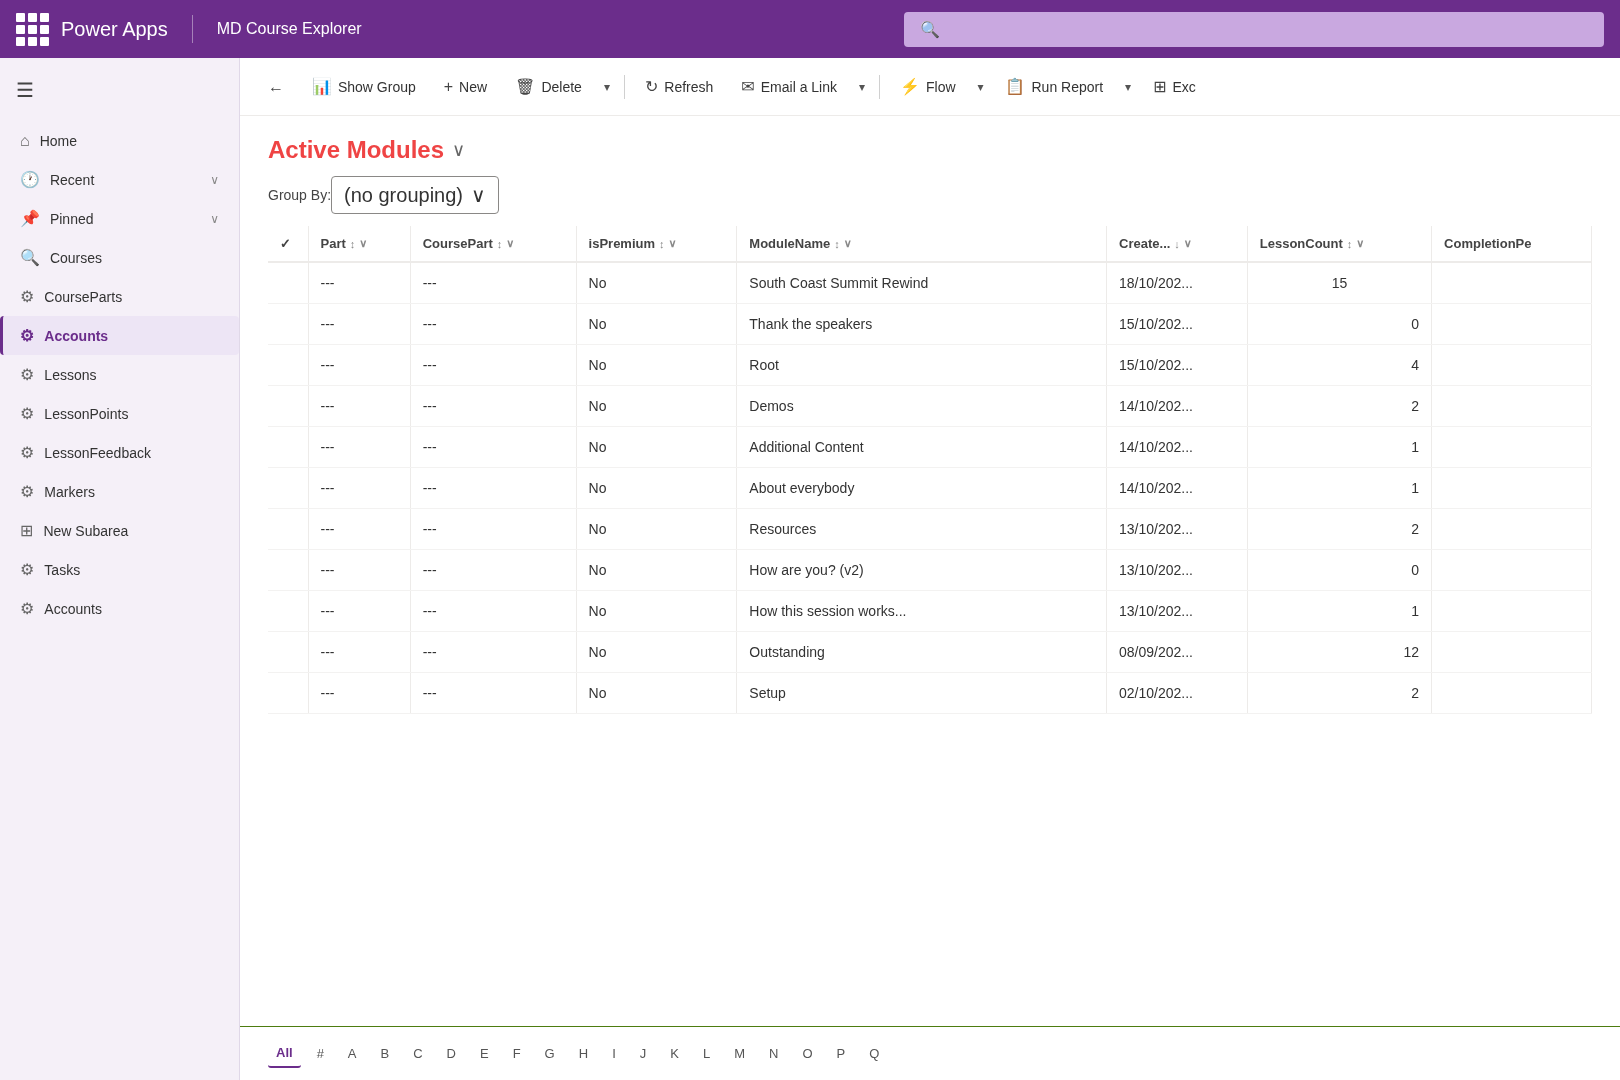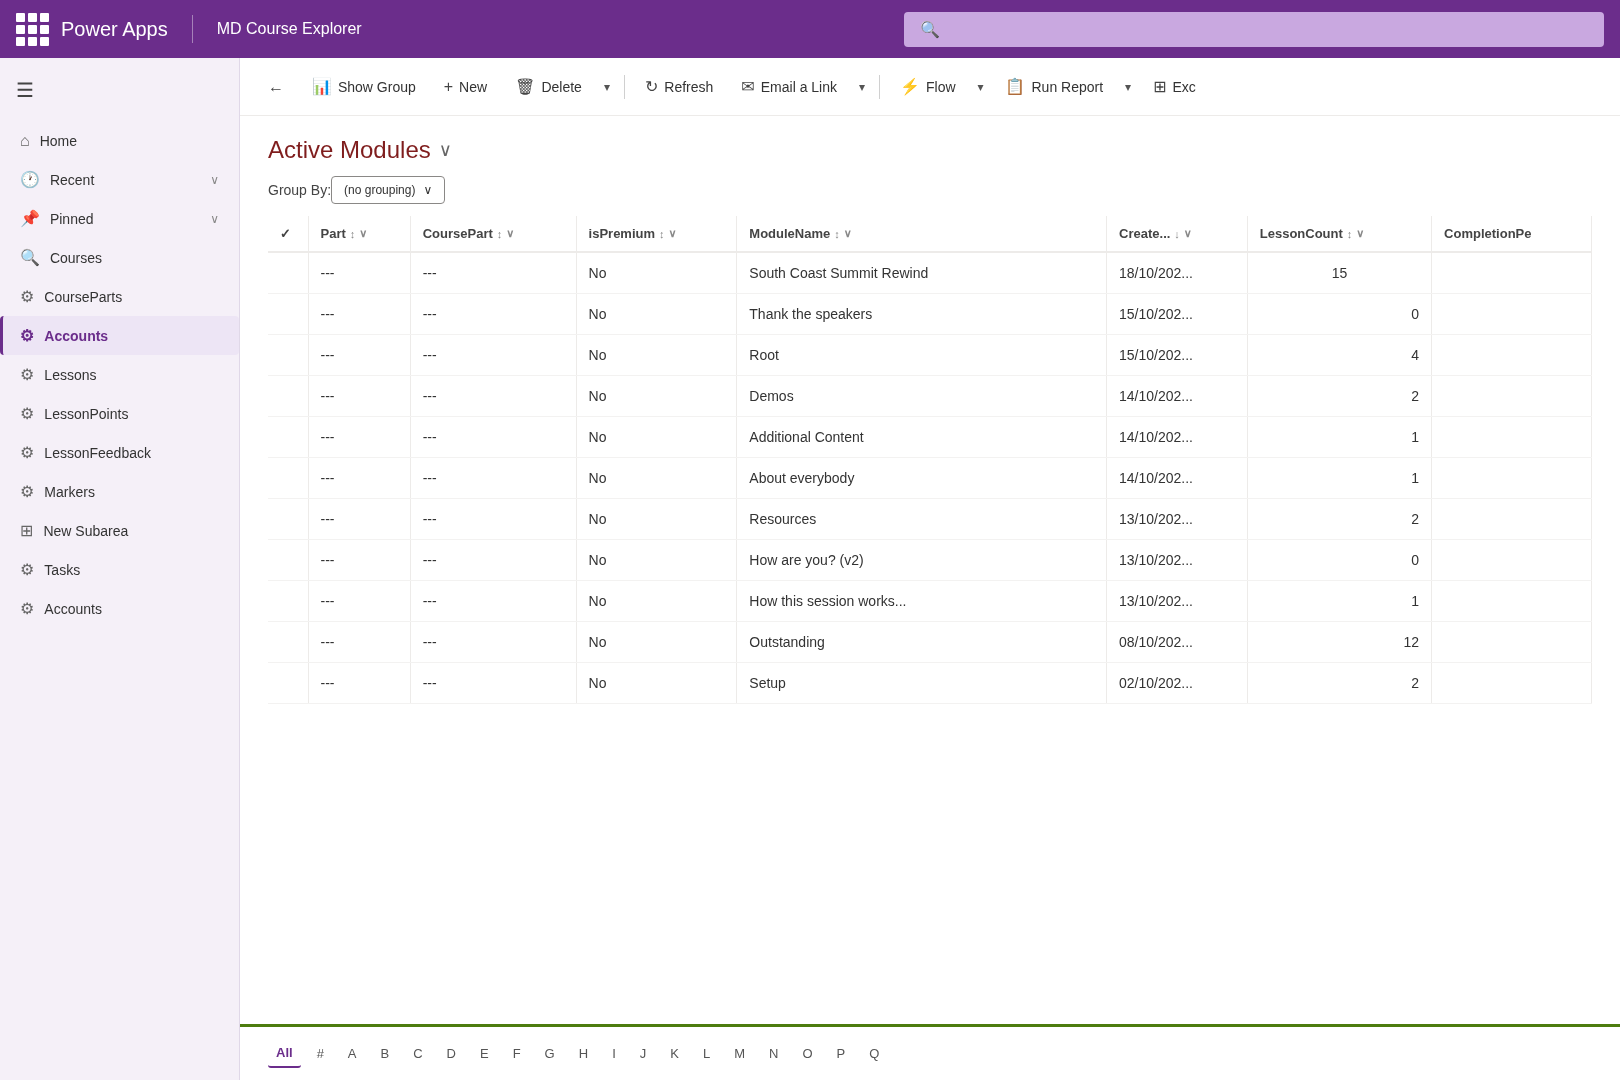--- a/index.html
+++ b/index.html
@@ -122,40 +122,40 @@
       color: #555; font-size: 12px; border-radius: 4px;
     }
 
     
     .page-header {
       display: flex;
       align-items: center;
       padding: 20px 28px 12px 28px;
       gap: 8px;
     }
-    .page-title { font-size: 24px; font-weight: 400; color: #7f1d1d; }
+    .page-title { font-size: 24px; font-weight: 700; color: #ef4444; }
     .page-title-chevron { font-size: 18px; color: #666; cursor: pointer; }
 
     
     .groupby-bar {
       display: flex;
       align-items: center;
       padding: 0 28px 12px 28px;
     }
     .groupby-label { font-size: 14px; color: #444; font-weight: 500; }
     .groupby-select {
       display: flex;
       align-items: center;
       gap: 8px;
       border: 1px solid #8a8886;
       border-radius: 4px;
       padding: 6px 12px;
       cursor: pointer;
       background: white;
-      font-size: 12px;
+      font-size: 20px;
       color: #333;
     }
 
     
     .table-container { flex: 1; overflow: auto; padding: 0 28px; }
     table { width: 100%; border-collapse: collapse; }
     thead tr { border-bottom: 2px solid #edebe9; }
     th {
       text-align: left;
       padding: 10px 12px;
@@ -177,21 +177,21 @@
       border-bottom: 1px solid #f3f2f1;
       border-right: 1px solid #edebe9;
     }
     .check-col { width: 40px; text-align: center; }
 
     
     .pagination-bar {
       display: flex;
       align-items: center;
       padding: 12px 28px;
-      border-top: 3px solid #4d7c0f;
+      border-top: 1px solid #4d7c0f;
       gap: 8px;
       background: white;
     }
     .page-letter {
       padding: 6px 8px;
       font-size: 13px;
       color: #555;
       cursor: pointer;
       border-radius: 3px;
     }
@@ -492,21 +492,21 @@
       <td>13/10/202...</td>
       <td style="text-align:right;">1</td>
       <td></td>
     </tr>
             <tr>
       <td class="check-col"></td>
       <td>---</td>
       <td>---</td>
       <td>No</td>
       <td>Outstanding</td>
-      <td>08/10/202...</td>
+      <td>08/09/202...</td>
       <td style="text-align:right;">12</td>
       <td></td>
     </tr>
             <tr>
       <td class="check-col"></td>
       <td>---</td>
       <td>---</td>
       <td>No</td>
       <td>Setup</td>
       <td>02/10/202...</td>

